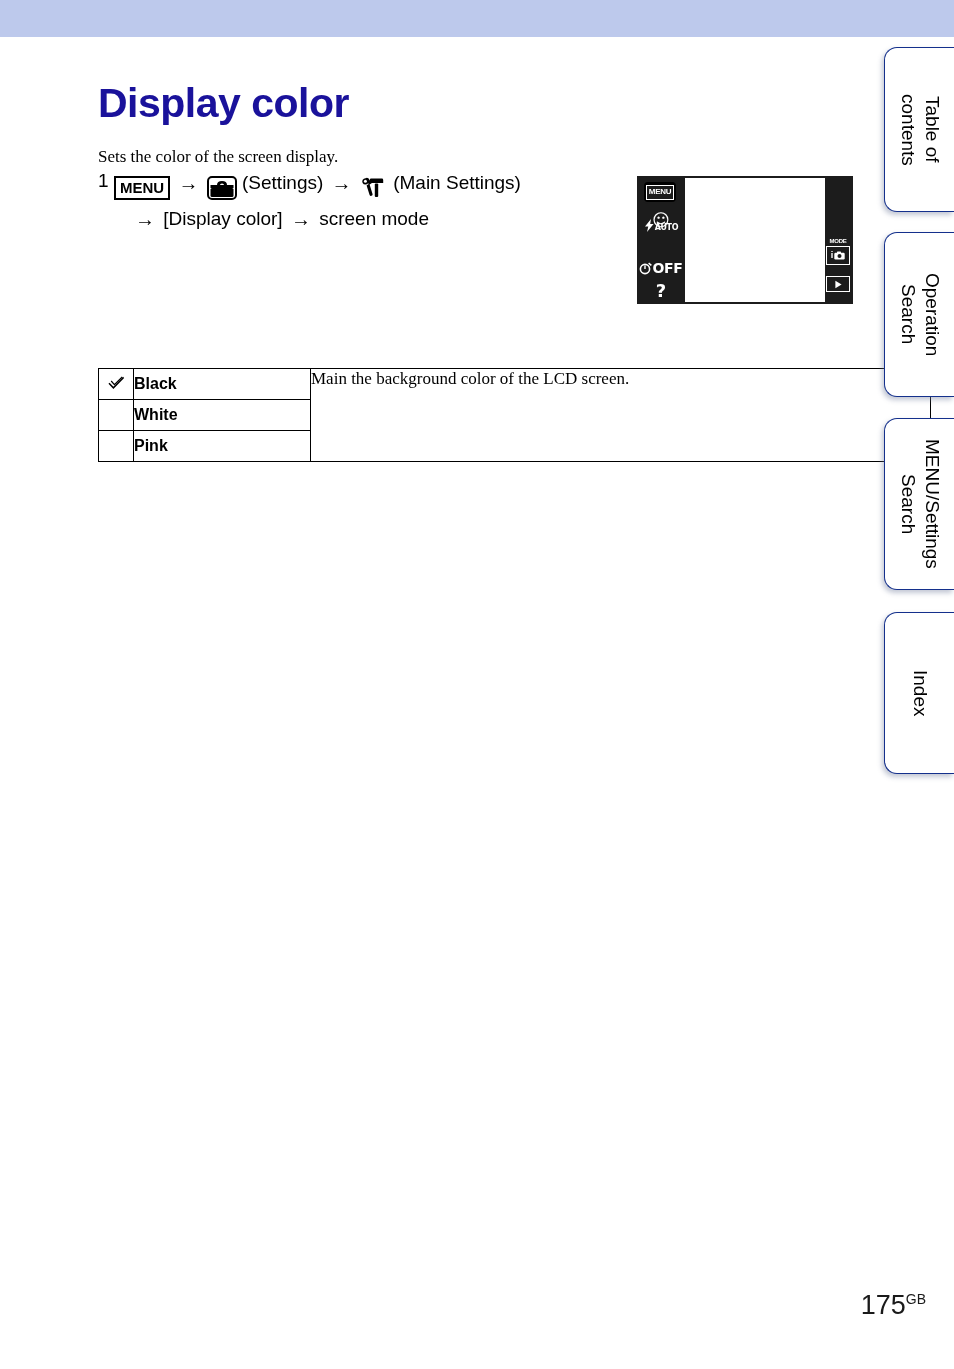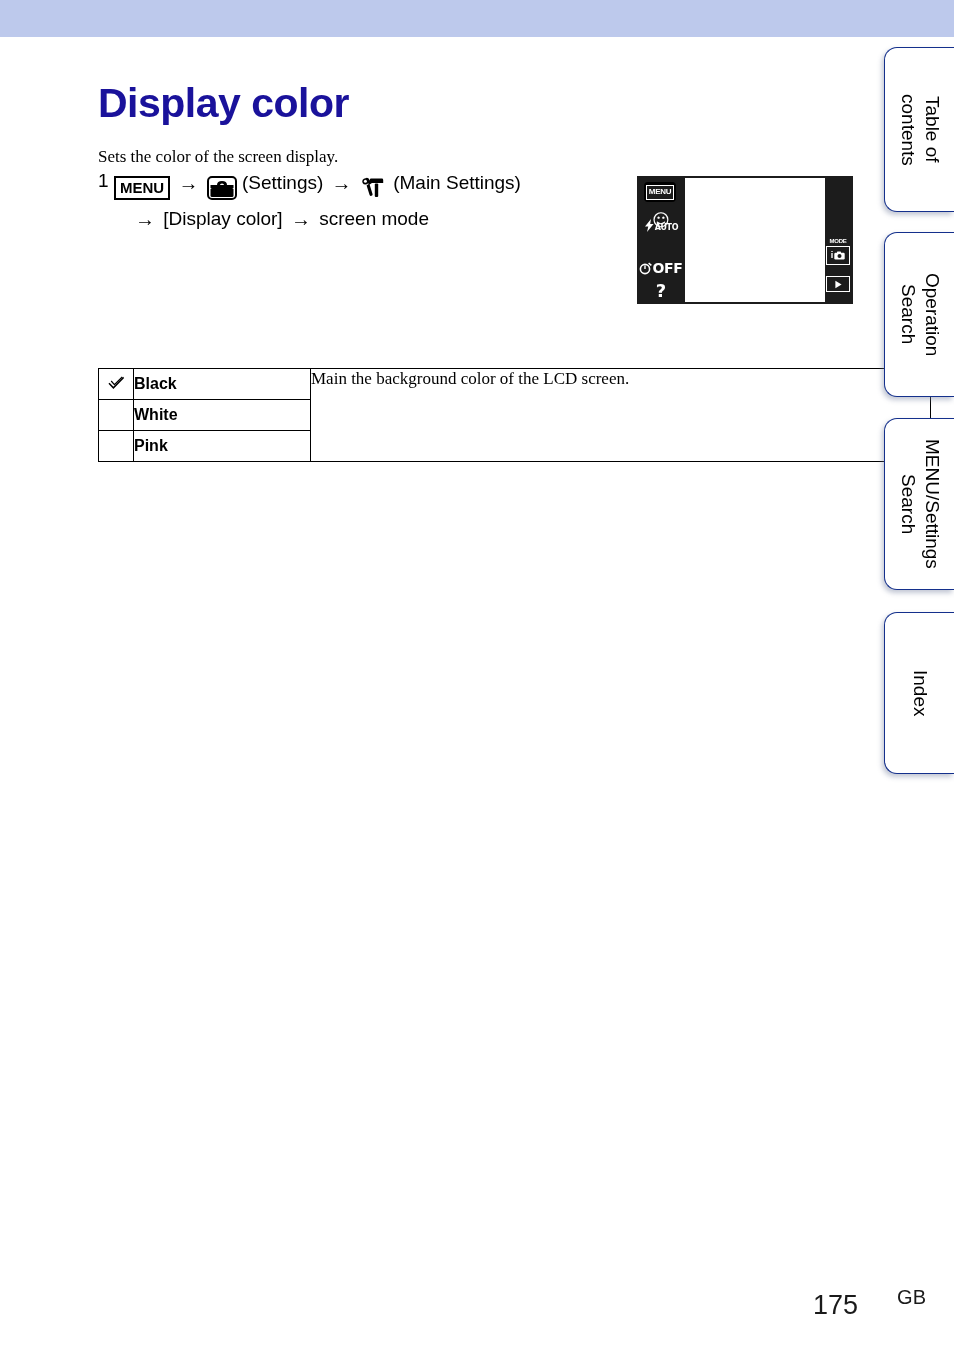--- a/index.html
+++ b/index.html
@@ -299,23 +299,22 @@
   
   .page-no {
     position: absolute;
     right: 28px;
     bottom: 48px;
     font-size: 27px;
     color: #1a1a1a;
     font-family: "Liberation Sans", sans-serif;
   }
   .page-no sup {
-    font-size: 20px;
+    font-size: 14px;
     vertical-align: super;
-    margin-left: 39px;
   }
 </style>
 </head>
 <body>
 
 <div class="top-band"></div>
 
 <div class="page-body">
 
   <h1 class="page-title">Display color</h1>

